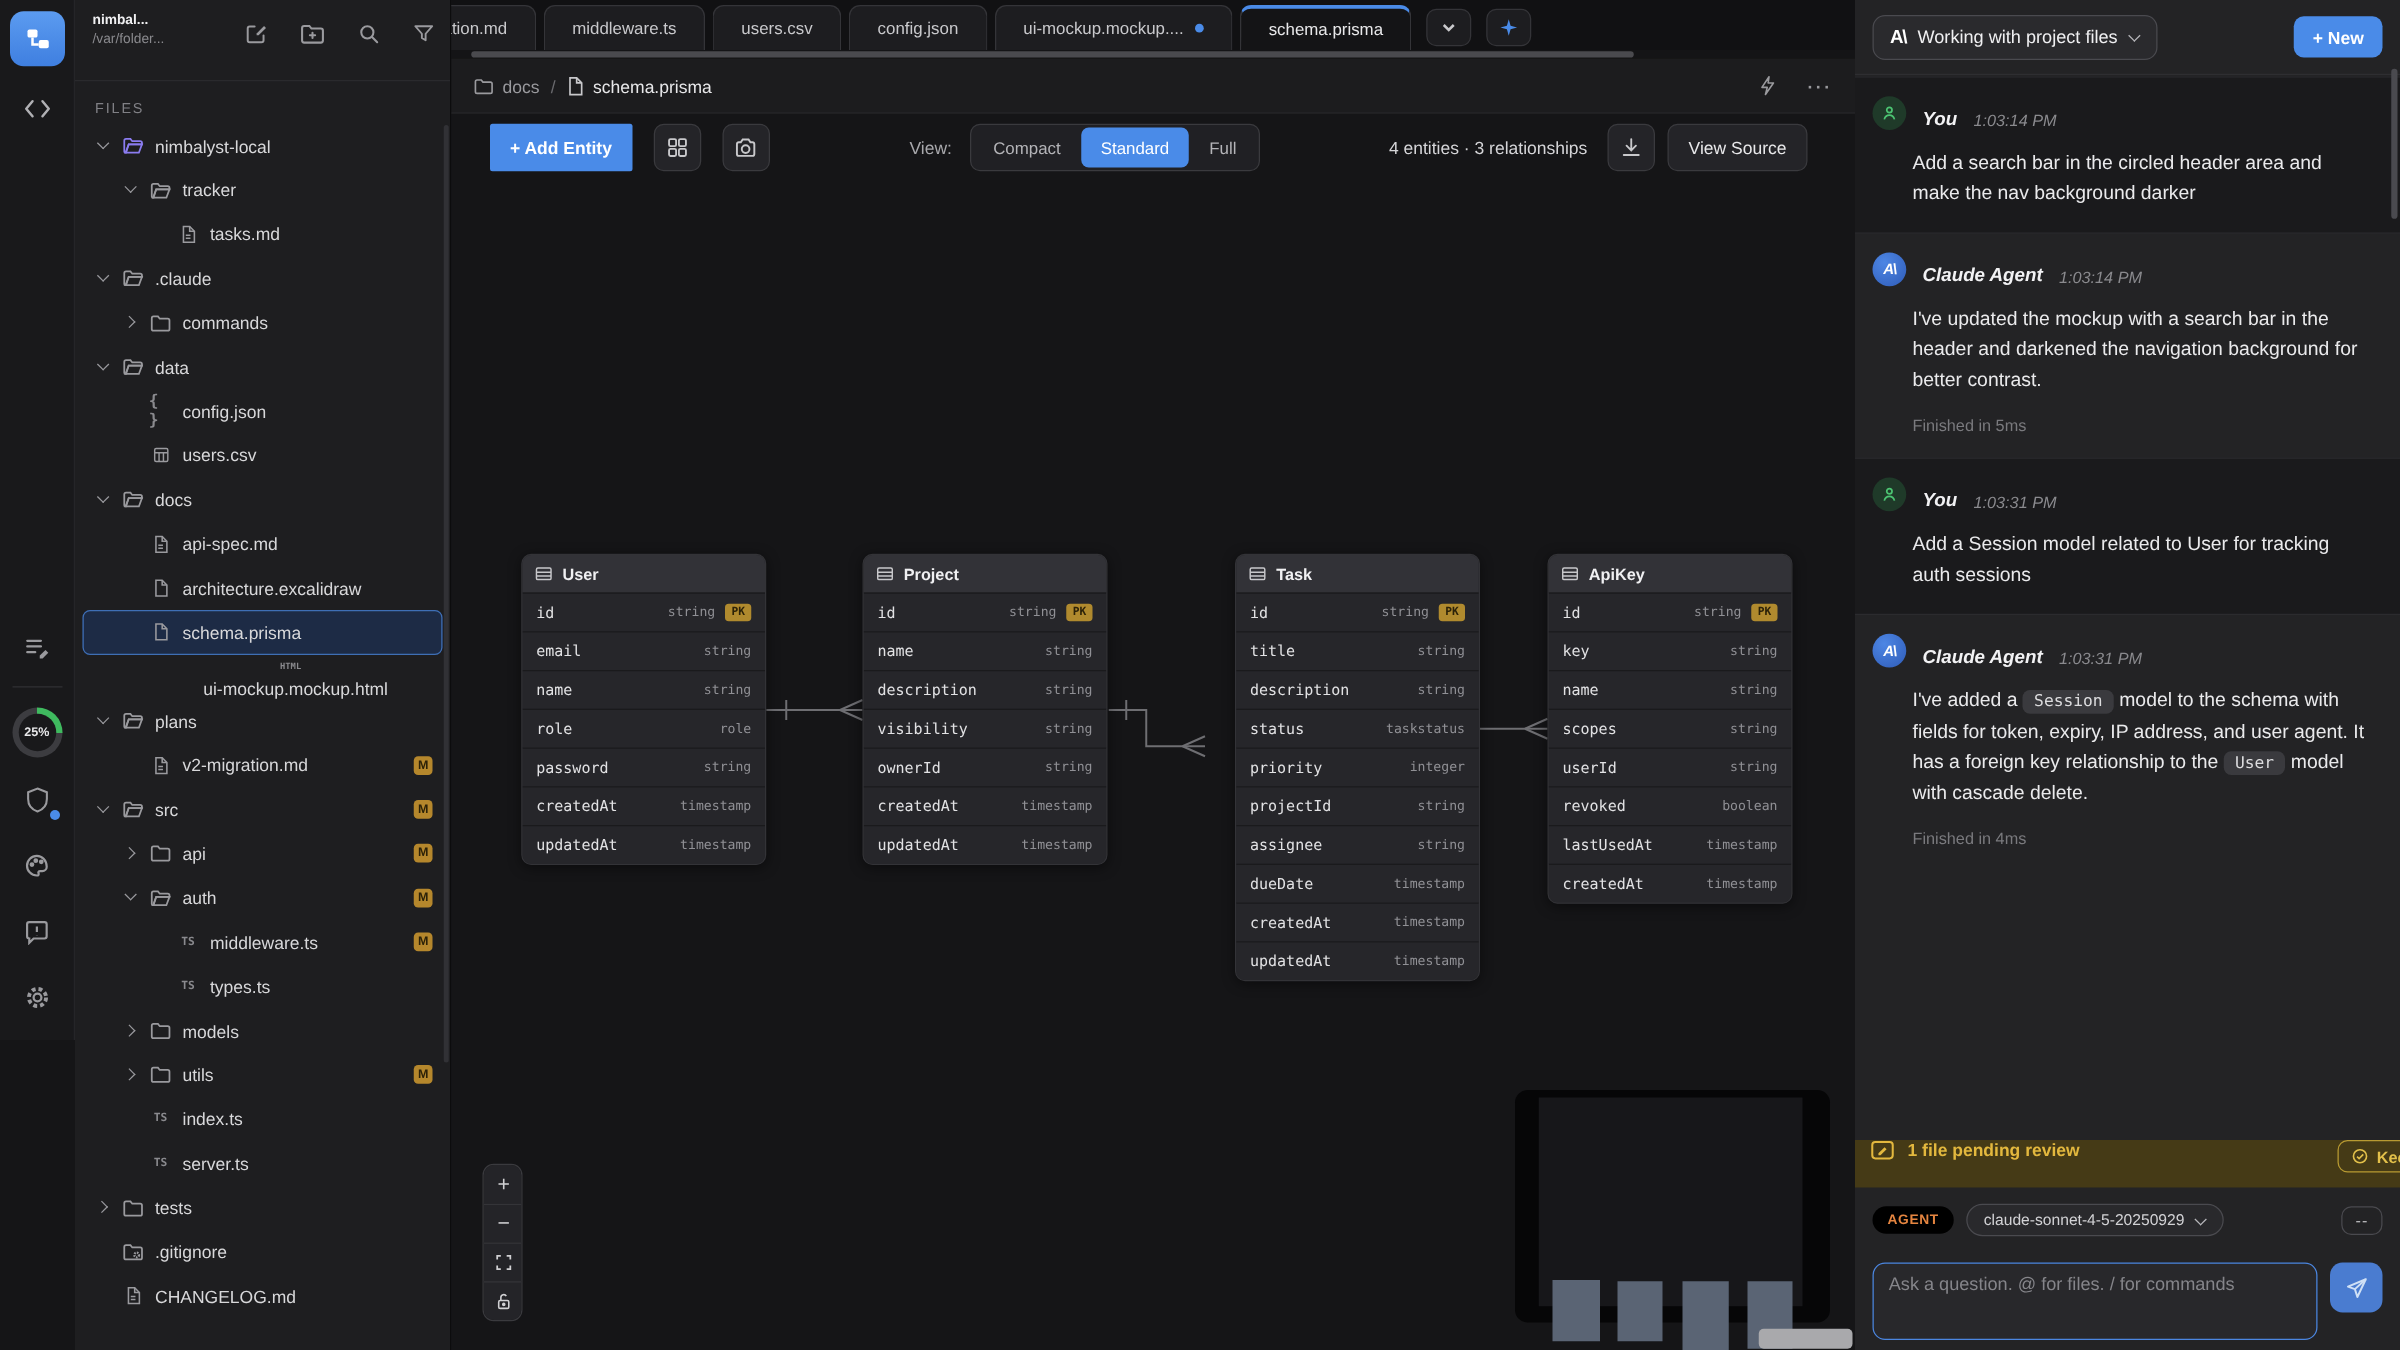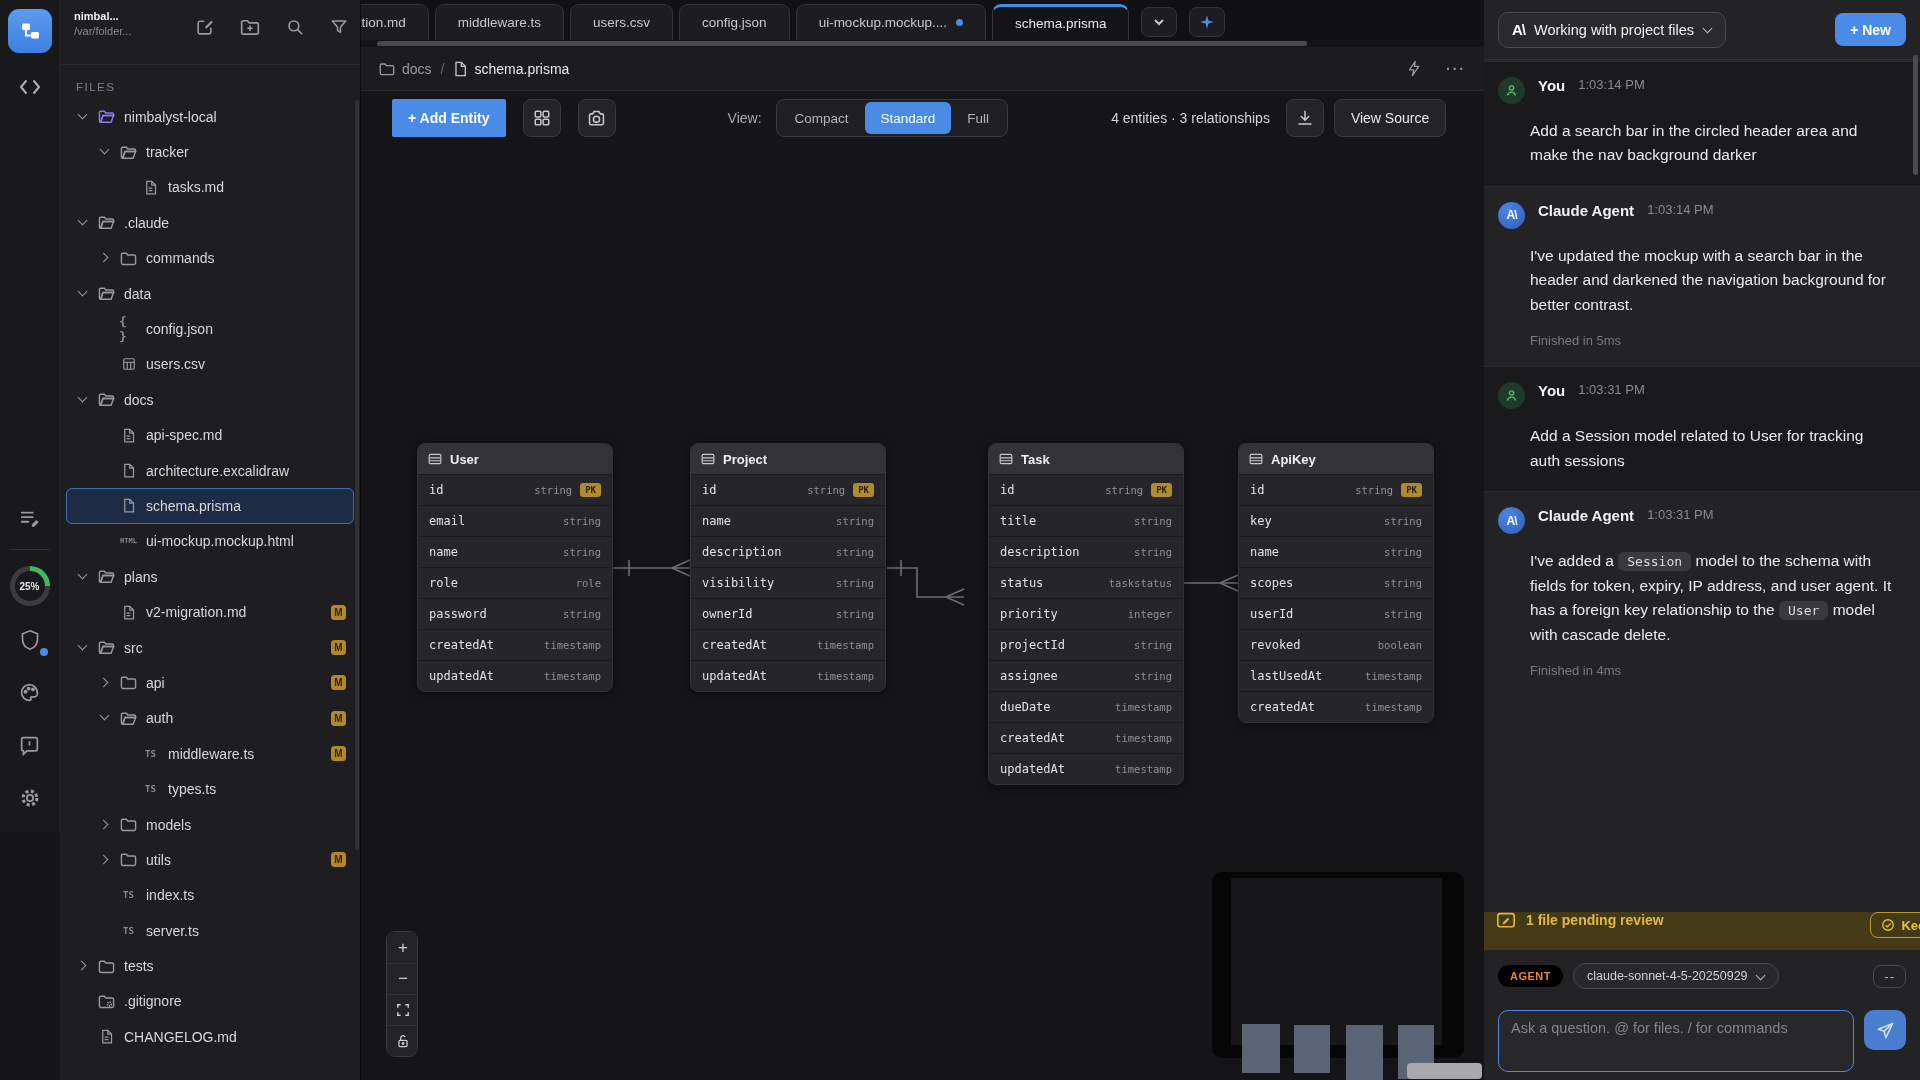--- a/index.html
+++ b/index.html
@@ -124,21 +124,21 @@
   .alogo { font-weight:bold; font-size:15px; color:#fff; letter-spacing:-1px; }
   .chev-down { width:9px; height:9px; position:relative; }
   .chev-down::after { content:""; position:absolute; left:1px; top:0; width:6px; height:6px;
     border-right:1.6px solid #b8b8bc; border-bottom:1.6px solid #b8b8bc; transform:rotate(45deg); }
   .btn-new { margin-left:auto; background:#4a8be8; color:#fff; border-radius:8px; height:33px;
     display:flex; align-items:center; padding:0 15px; font-size:14px; font-weight:bold; }
 
   .chat-msgs { position:absolute; top:61px; left:0; width:436px; height:851px; overflow:hidden; }
   .msg { padding:15px 20px 18px 14px; }
   .msg.user { background:#1a1a1c; border-top:1px solid #2b2b2e; border-bottom:1px solid #2b2b2e; }
-  .msg-head { display:flex; align-items:flex-start; gap:13px; }
+  .msg-head { display:flex; align-items:flex-end; gap:13px;font-style:italic; }
   .avatar { width:27px; height:27px; border-radius:50%; display:flex; align-items:center; justify-content:center; flex:0 0 27px; }
   .avatar.user { background:#1f3a29; }
   .avatar.agent { background:radial-gradient(circle at 35% 30%, #4d86e4, #2f5cb8); color:#fff; font-size:11px; }
   .msg-name { font-size:15px; font-weight:bold; color:#f2f2f4; }
   .msg-time { font-size:13px; color:#8a8a8e; }
   .msg-body { margin:15px 6px 0 32px; font-size:15.5px; line-height:1.58; color:#eaeaec; }
   .msg-body code { font-family:"DejaVu Sans Mono", monospace; font-size:13px; background:#3a3a3e;
     padding:2px 9px; border-radius:6px; color:#dcdcde; }
   .msg-foot { margin:16px 0 0 32px; font-size:13px; color:#7a7a7e; }
 
@@ -362,21 +362,21 @@
       </div>
       <div class="tree-row selected" style="padding-left: 53px;">
         <span class="ticon">
           <svg width="13" height="15" viewBox="0 0 20 24" fill="none" stroke="currentColor" stroke-width="2">
             <path d="M4 2h8l6 6v14H4V2z"></path>
             <path d="M12 2v6h6"></path>
           </svg>
         </span>
         <span>schema.prisma</span>
       </div>
-      <div class="tree-row" style="padding-left: 53px;">
+      <div class="tree-row" style="padding-left: 53px; flex-direction: column;">
         <span class="ticon">
           <span class="txticon html">HTML</span>
         </span>
         <span>ui-mockup.mockup.html</span>
       </div>
       <div class="tree-row" style="padding-left: 10px;">
         <span class="chev down"></span>
         <span class="ticon">
           <svg width="17" height="15" viewBox="0 0 24 21" fill="none" stroke="currentColor" stroke-width="2">
             <path d="M2 5a2 2 0 012-2h5l2 2.5h9a2 2 0 012 2V9H7l-3 9.5h-.5A1.5 1.5 0 012 17V5z"></path>

